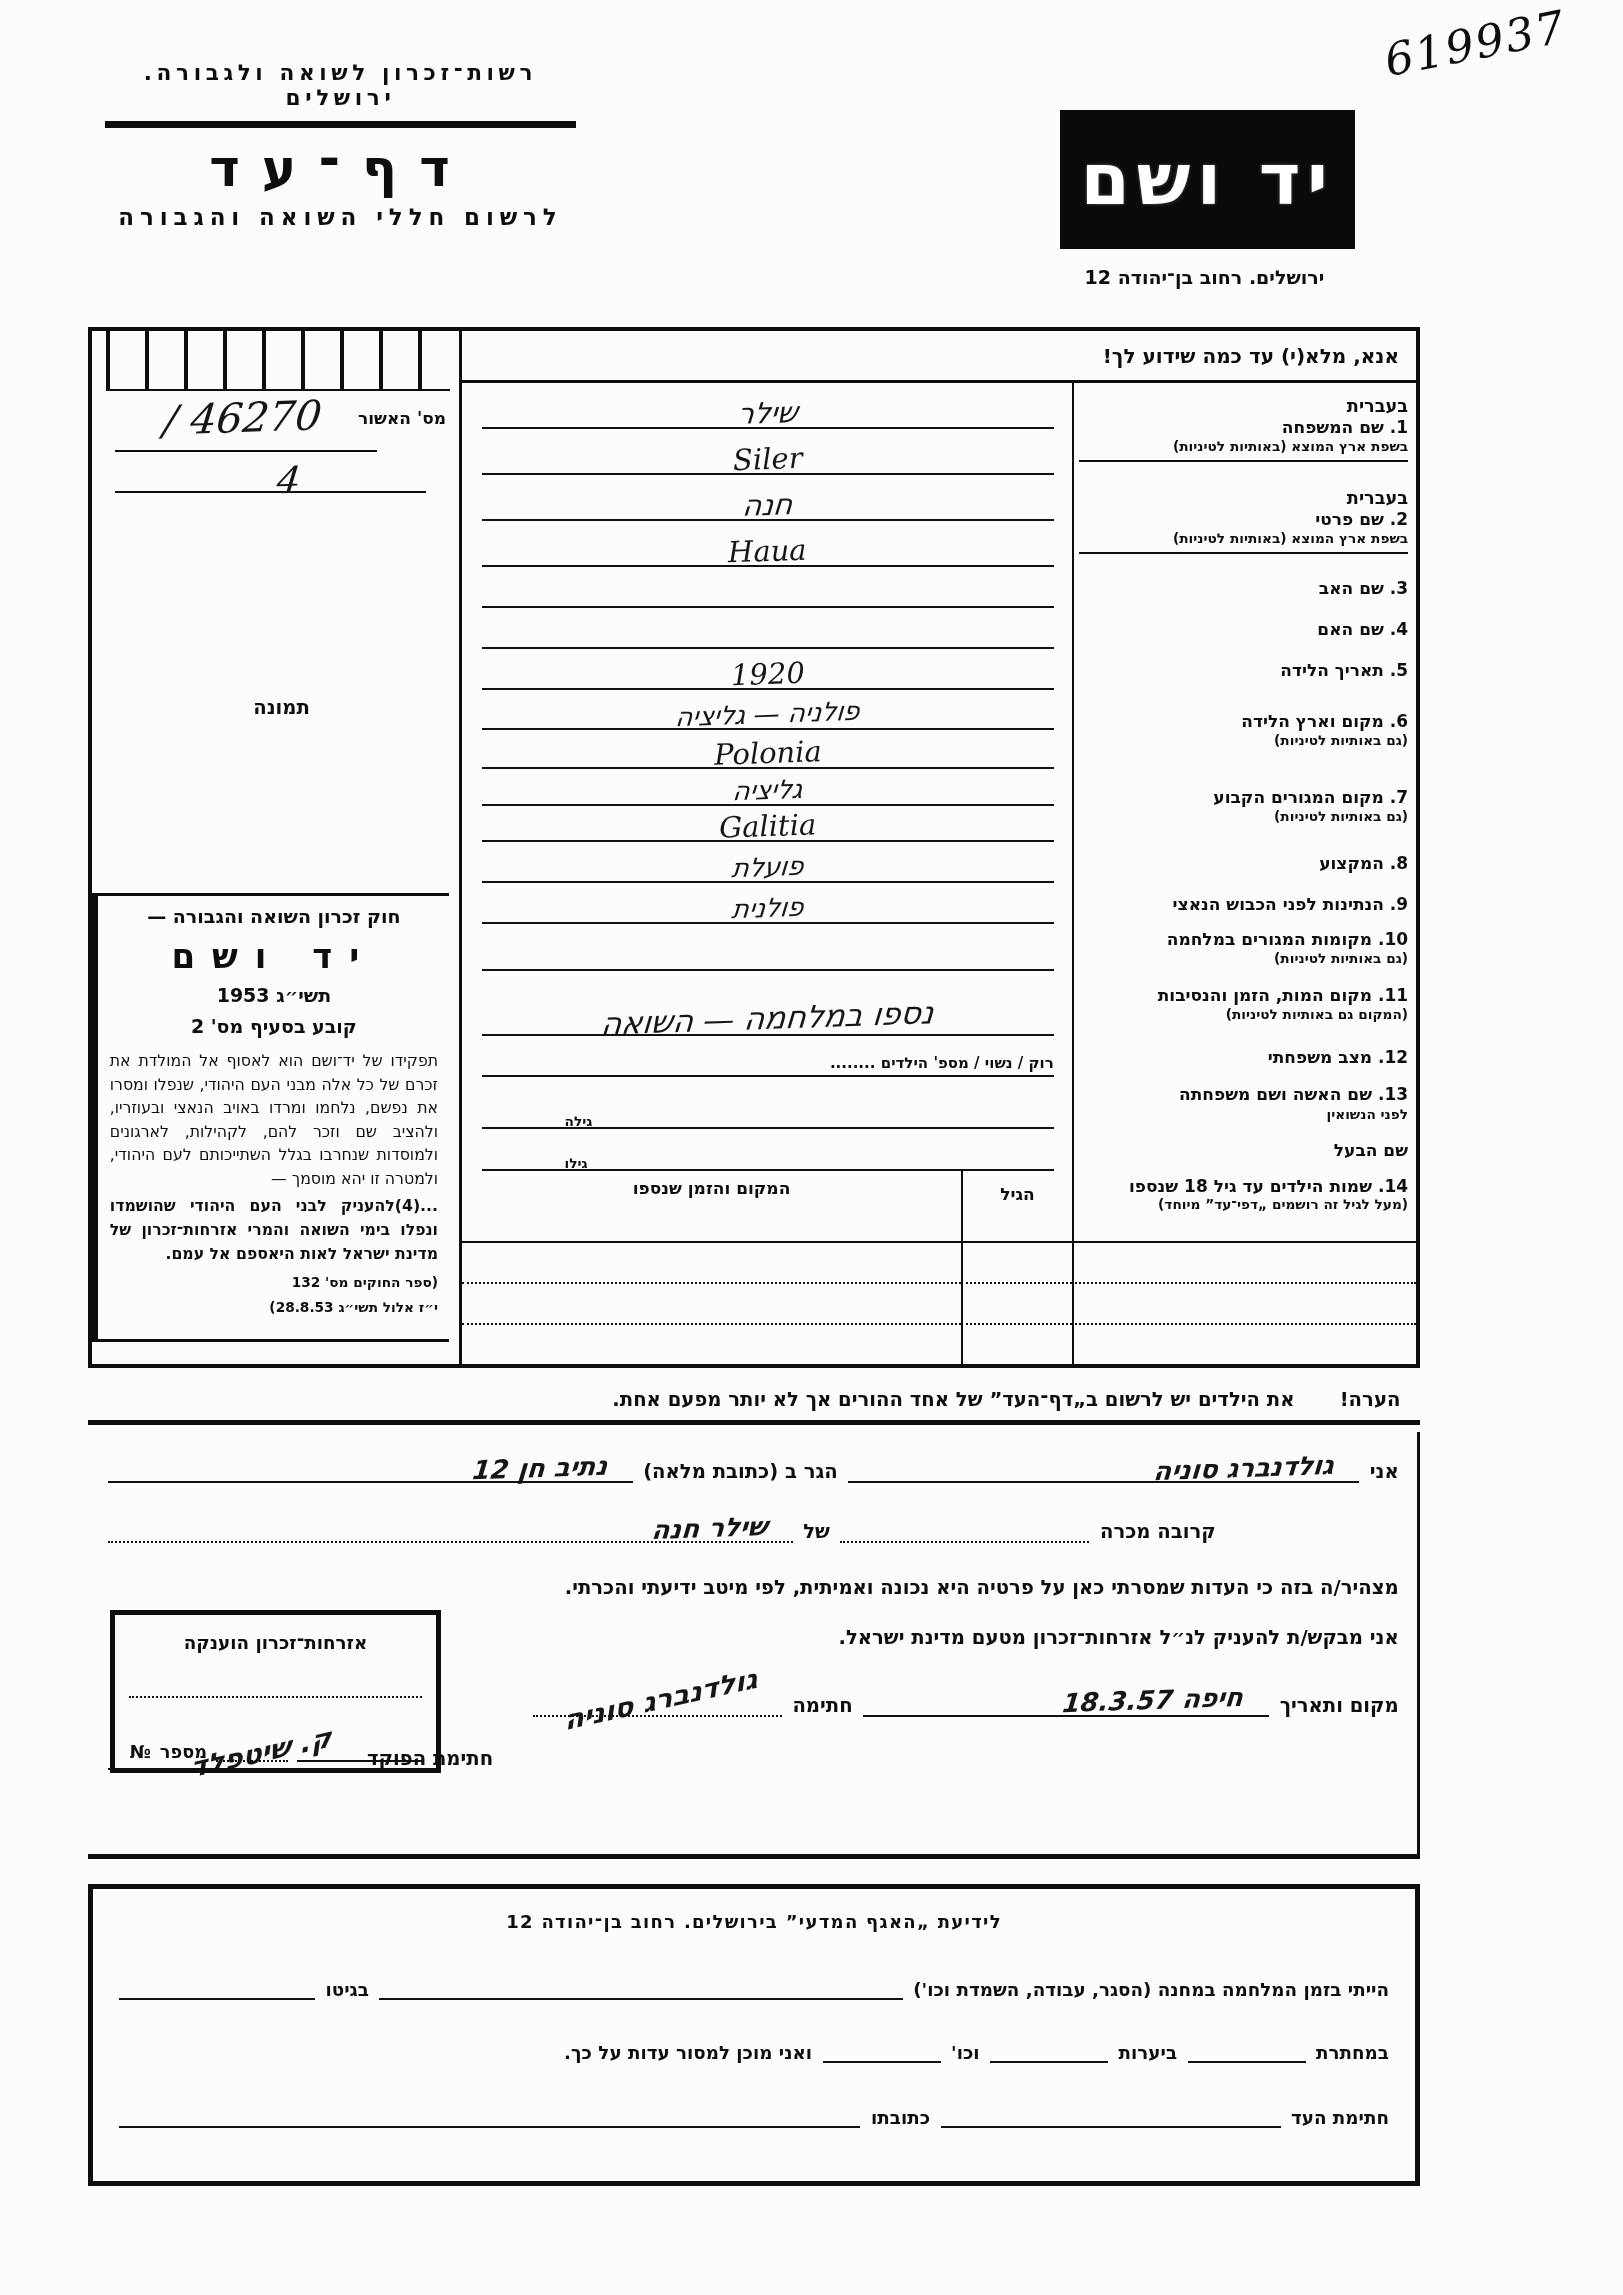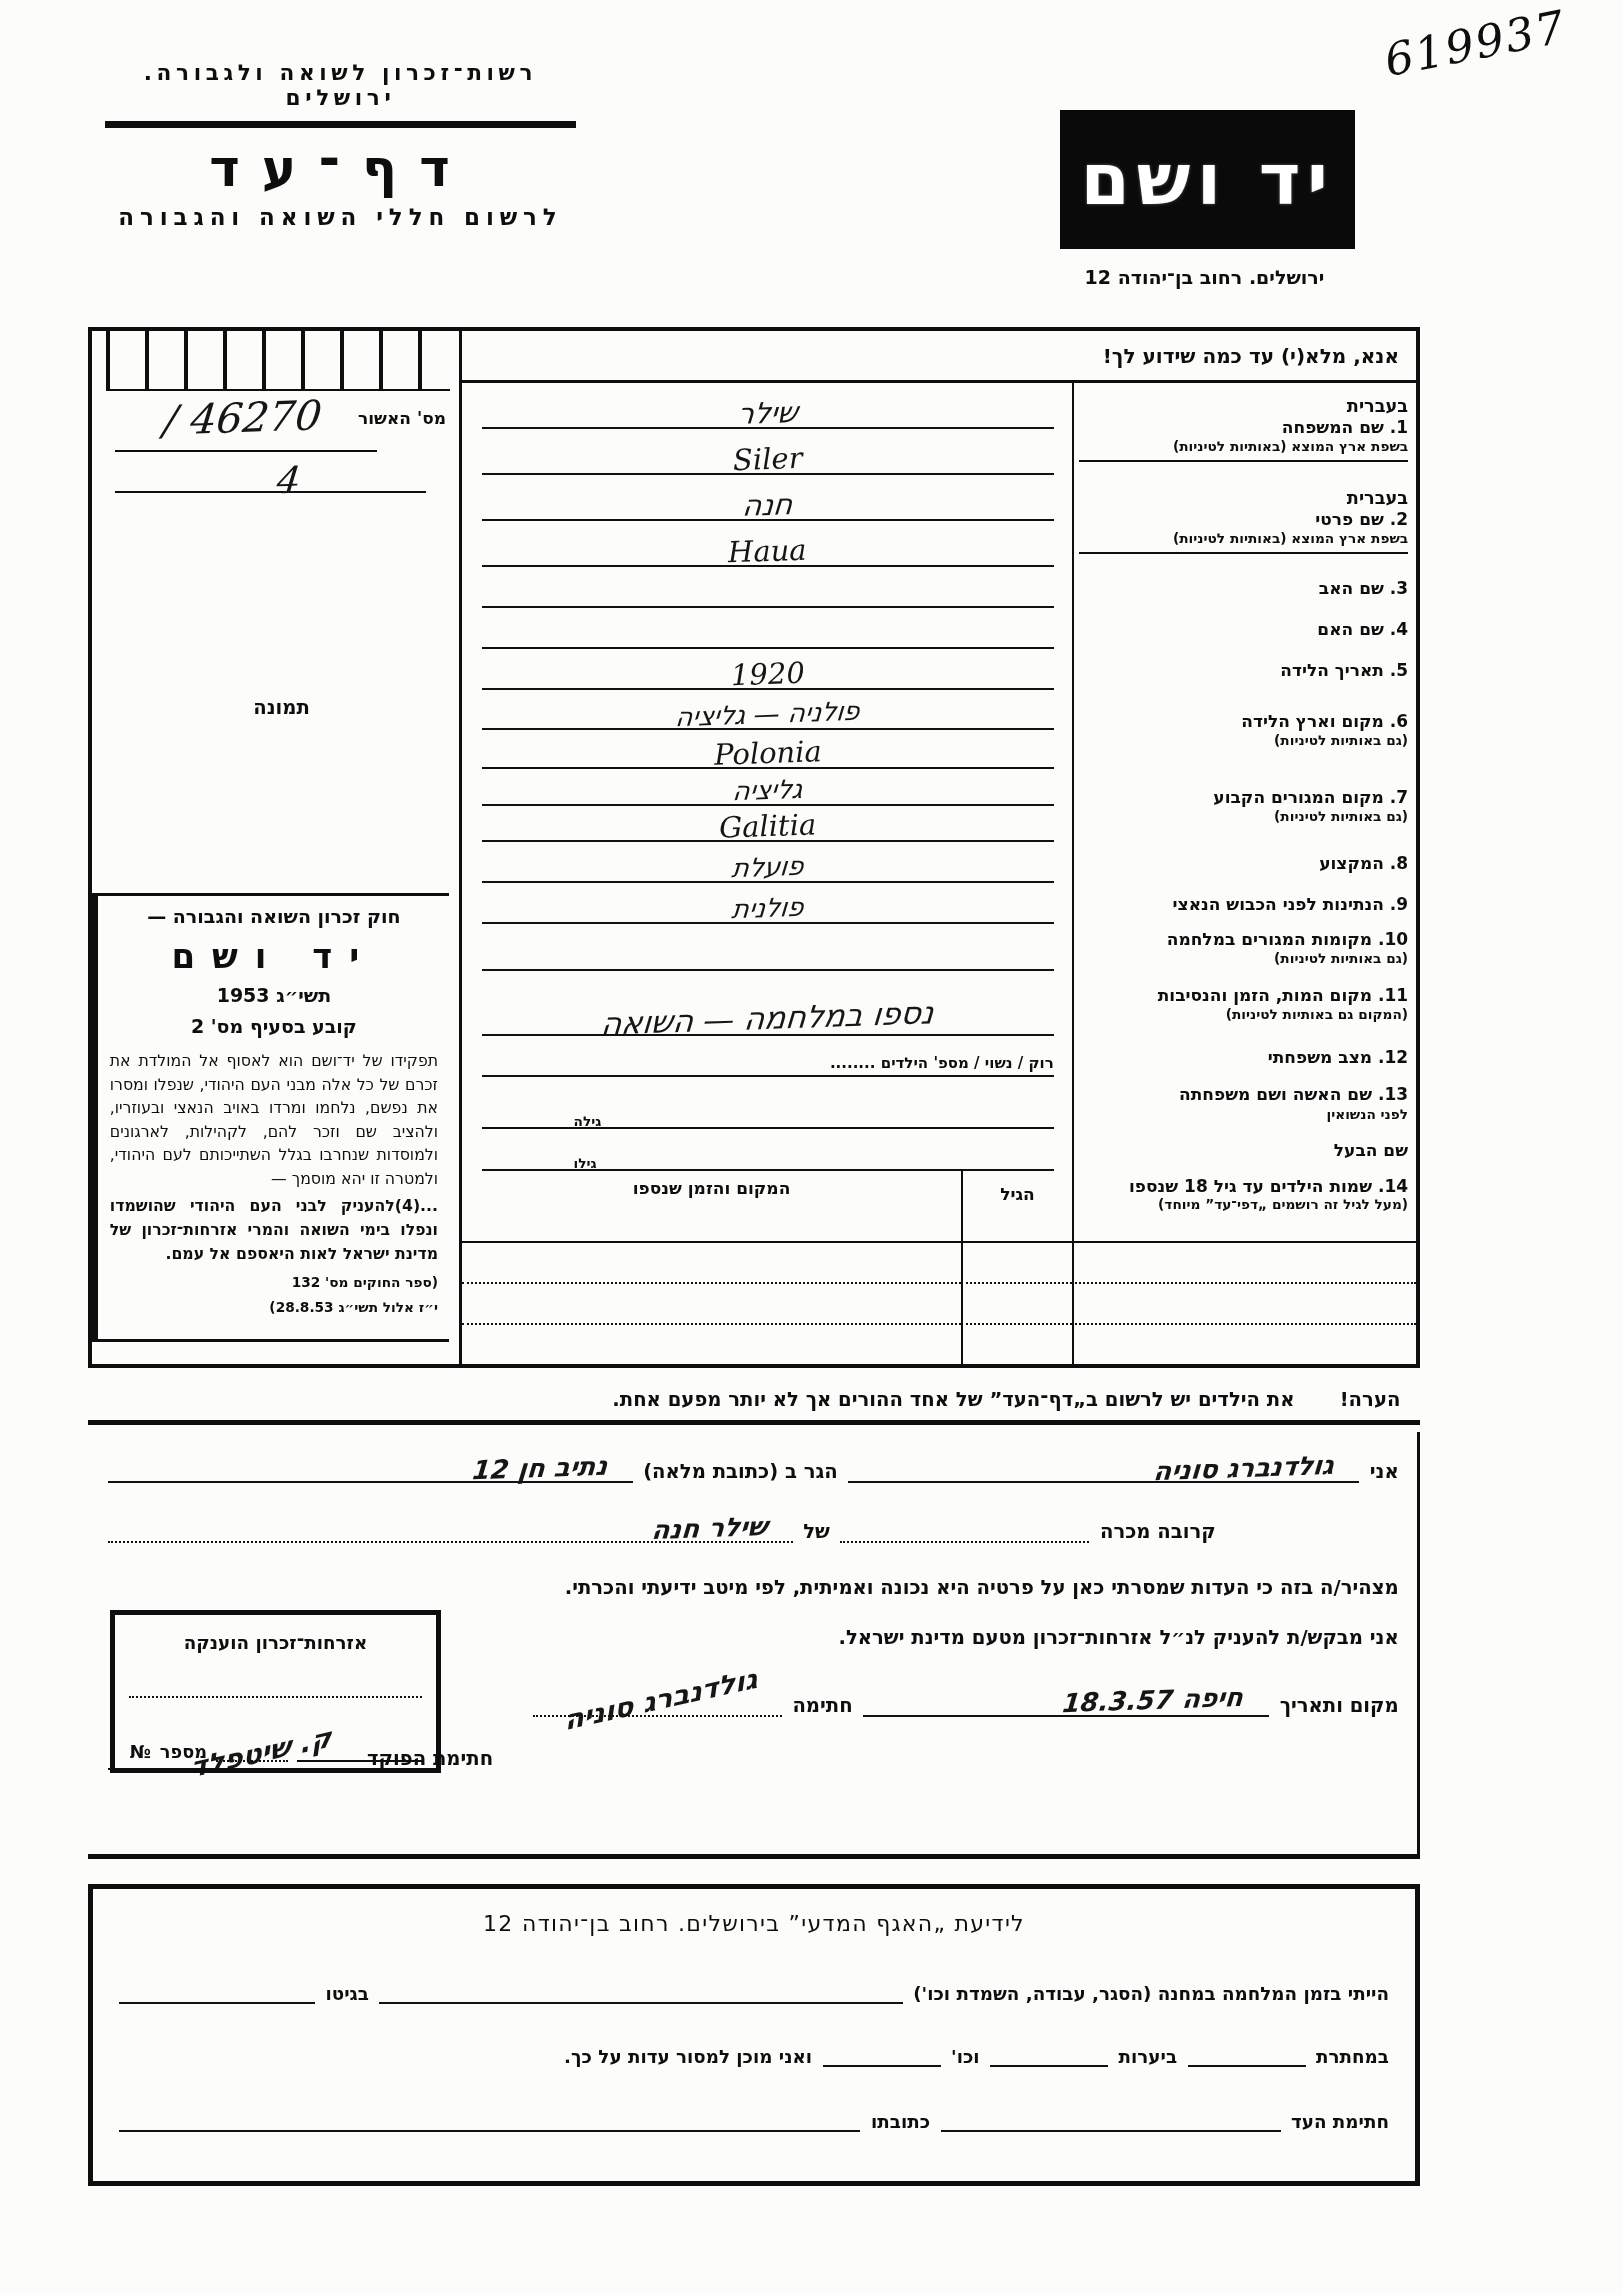--- a/index.html
+++ b/index.html
@@ -65,21 +65,21 @@
   .aline{flex:1;border-bottom:2px solid #111;display:flex;align-items:flex-end;
          justify-content:center;padding-bottom:1.3px;position:relative;}
   .aline.start{justify-content:flex-start;}
   .hw{font-style:italic;color:#161616;transform:skewX(-8deg) rotate(-2deg);white-space:nowrap;}
   .hw-heb{font-size:29px;line-height:.9;}
   .hw-heb.small{font-size:26px;}
   .hw-big{font-size:31px;}
   .hw-lat{font-family:"DejaVu Serif",serif;font-style:italic;font-size:29px;line-height:.9;
           transform:rotate(-2deg);}
   .opts{font-size:15px;font-weight:bold;padding-bottom:2px;}
-  .agebox{display:flex;align-items:flex-end;gap:9px;position:absolute;left:3.9px;bottom:-2px;}
+  .agebox{display:flex;align-items:flex-end;gap:0;position:absolute;left:3.9px;bottom:-2px;}
   .age-dots{width:79px;border-bottom:2px dotted #111;height:17px;}
   
   .t14row{display:flex;box-sizing:border-box;}
   .t14label{width:344px;box-sizing:border-box;border-left:2.6px solid #0e0e0e;
             padding:5.2px 7.9px 2.6px 5.2px;text-align:right;}
   .t14age{width:111px;box-sizing:border-box;border-left:2.6px solid #0e0e0e;
           display:flex;align-items:flex-start;justify-content:center;padding-top:13px;}
   .t14place{flex:1;display:flex;align-items:flex-start;justify-content:center;padding-top:6.5px;}
   .t14head{height:72px;border-bottom:2.6px solid #0e0e0e;}
   .t14empty{height:41px;}
@@ -111,21 +111,21 @@
   .cit-box{position:absolute;top:1610px;left:110px;width:331px;height:163px;box-sizing:border-box;
            border:5.2px solid #0e0e0e;padding:17px 14.4px;}
   .cit-title{font-size:18.3px;font-weight:bold;text-align:center;}
   .cit-dots{margin-top:38px;border-bottom:2.6px dotted #111;height:5.2px;}
   .cit-bottom{margin-top:42px;display:flex;align-items:flex-end;gap:9.2px;font-size:17.7px;font-weight:bold;}
   .cit-solid{flex:1;border-bottom:2.6px solid #0e0e0e;height:19.6px;}
   .cit-num-dots{width:72px;border-bottom:2.6px dotted #111;height:19.6px;}
   
   .bottom-box{position:absolute;top:1884px;left:88px;width:1332px;height:302px;box-sizing:border-box;
               border:5.2px solid #0e0e0e;padding:22px 26px;}
-  .bb-title{text-align:center;font-size:22px;font-weight:normal;letter-spacing:1.3px;}
+  .bb-title{text-align:center;font-size:18px;font-weight:bold;letter-spacing:1.3px;}
   .brow{display:flex;align-items:flex-end;gap:10.5px;font-size:18.3px;font-weight:bold;}
   .bline{border-bottom:2px solid #111;height:23.6px;}
   .bb1{margin-top:42px;}
   .bb2{margin-top:38px;}
   .bb3{margin-top:39px;}
   .w180{width:118px;} .w300{width:196px;} .w380{width:249px;} .w520{width:340px;}
   .w620{width:406px;} .w780{width:511px;} .flex1{flex:1;}
 </style>
 </head>
 <body>

